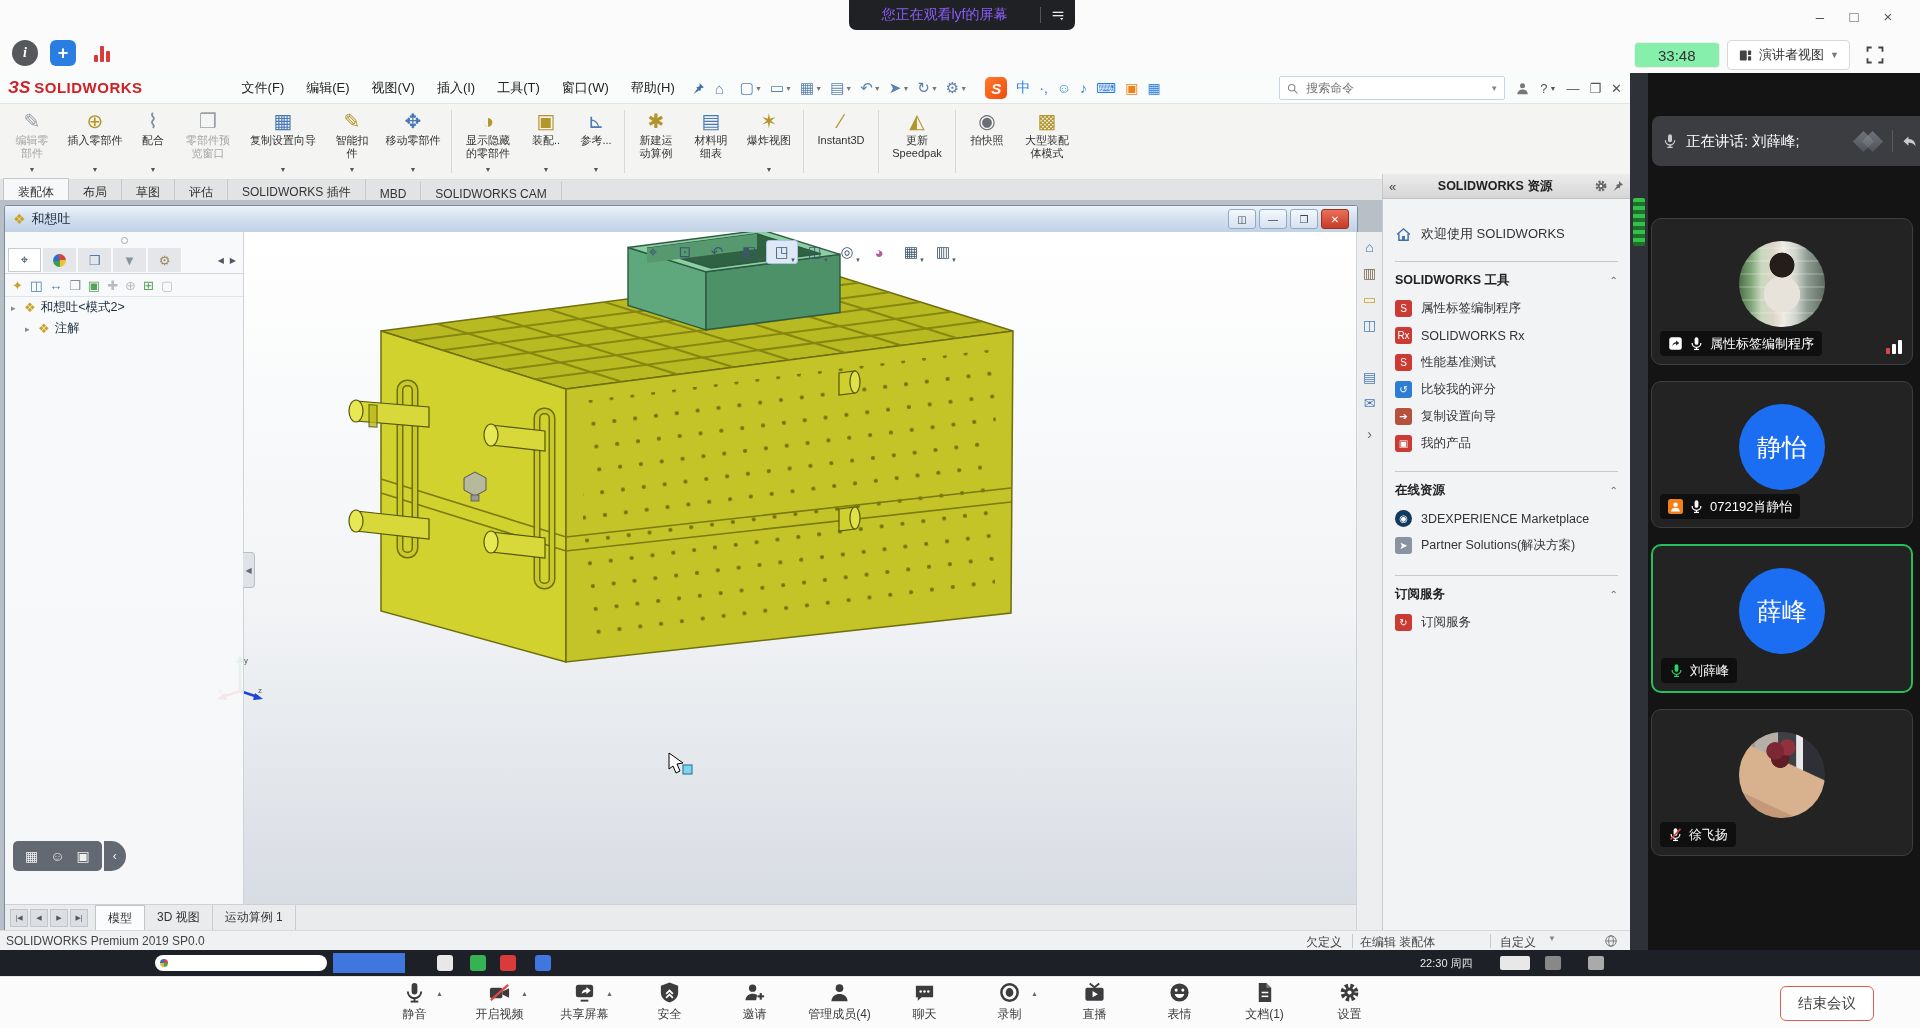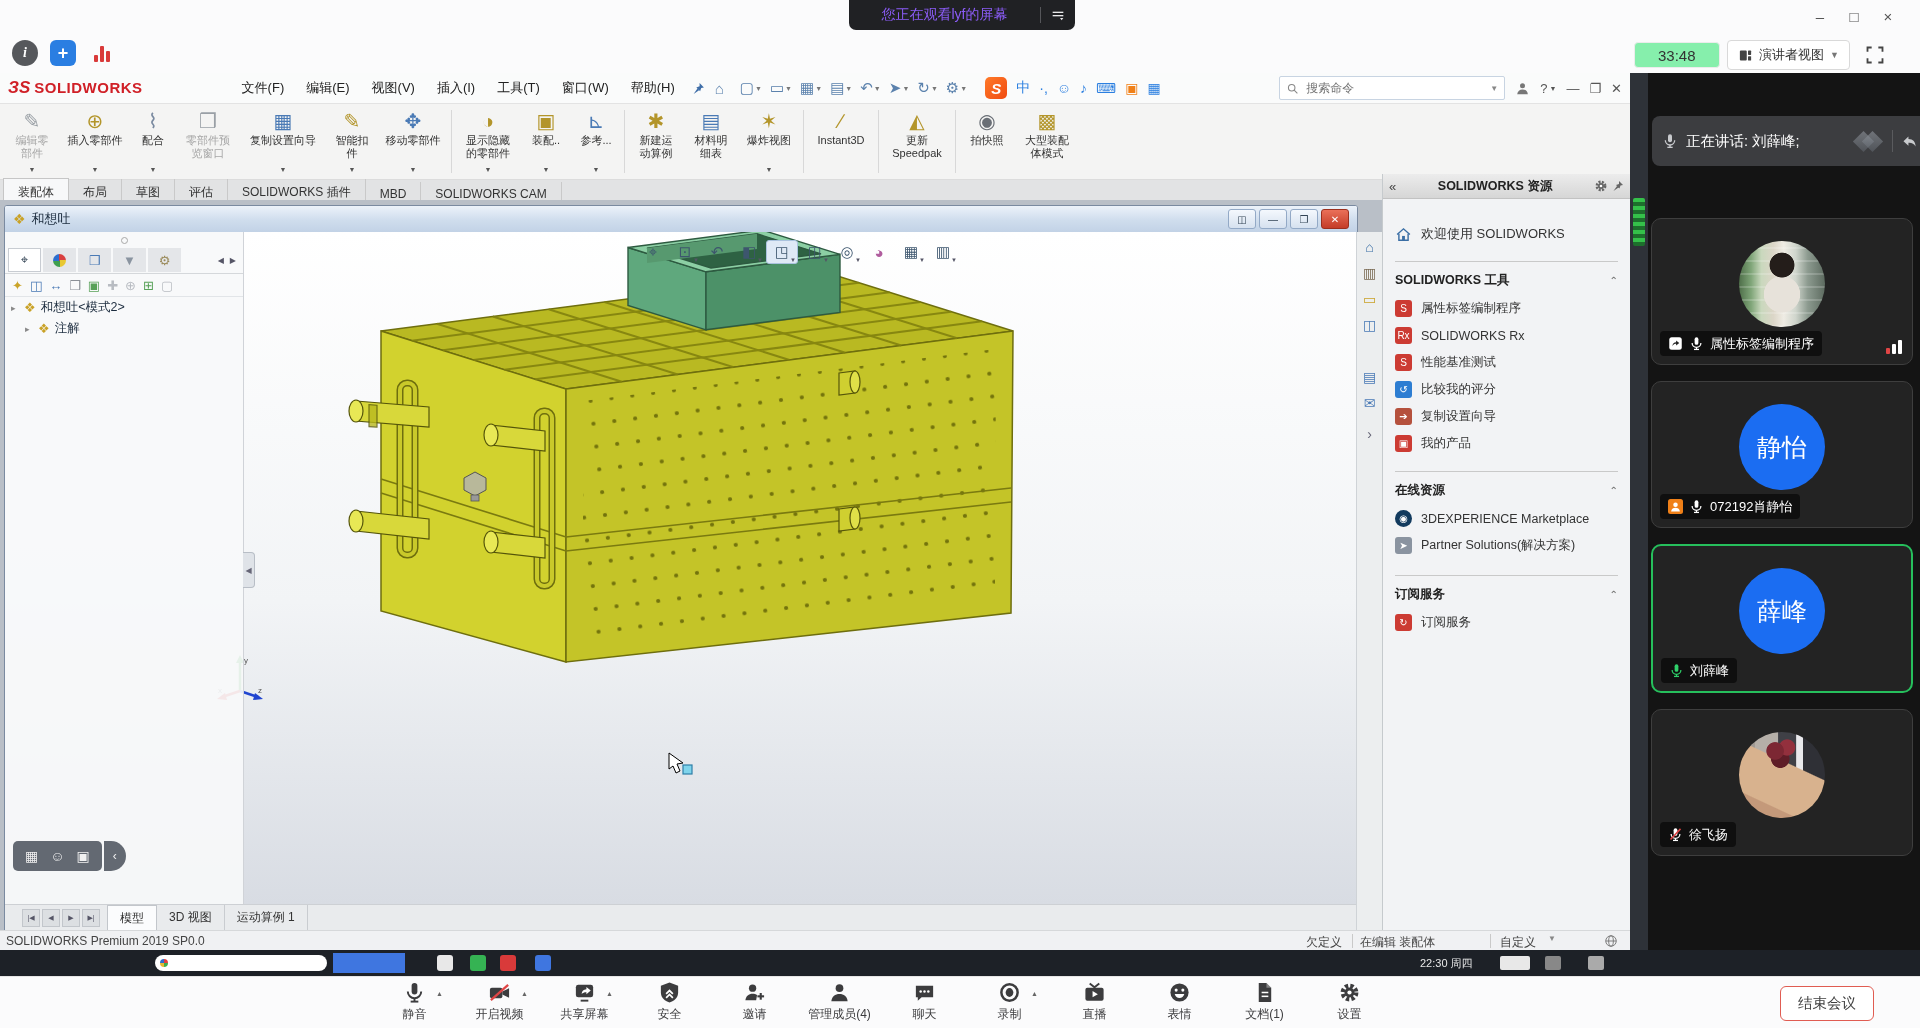--- a/index.html
+++ b/index.html
@@ -114,21 +114,21 @@
   .section-view::before{content:"◧";} .view-orientation::before{content:"◳";} .display-style::before{content:"◫";}
   .hide-show-items::before{content:"◎";} .edit-appearance::before{content:"◕";color:#b05c9e;}
   .apply-scene::before{content:"▦";} .view-settings::before{content:"▥";}
 
   .sogou-float{position:absolute;left:8px;top:609px;display:flex;align-items:center;}
   .sg-pill{height:30px;background:rgba(86,92,102,.92);border-radius:5px;display:flex;align-items:center;
     gap:12px;padding:0 12px;color:#f0f0f0;font-size:14px;}
   .sg-chev{width:22px;height:30px;background:rgba(86,92,102,.92);border-radius:0 15px 15px 0;margin-left:2px;
     display:flex;align-items:center;justify-content:center;color:#f0f0f0;font-size:12px;}
 
-  .doc-tabs{height:26px;background:#e9ebed;border-top:1px solid #cdd0d4;display:flex;align-items:center;padding-left:16px;}
+  .doc-tabs{height:26px;background:#e9ebed;border-top:1px solid #cdd0d4;display:flex;align-items:center;padding-left:4px;}
   .nav-btn{width:16px;height:16px;background:#dcdfe2;border:1px solid #c2c6cb;margin:0 1px;font-size:7px;color:#556;
     display:flex;align-items:center;justify-content:center;}
   .mtab{padding:4px 12px;font-size:12px;color:#333;border-right:1px solid #c9ccd0;}
   .mtab.active{background:#fbfcfd;border:1px solid #c2c6cb;border-bottom:none;}
 
   
   .taskpane-strip{position:absolute;left:1356px;top:159px;width:25px;height:698px;background:#eceeef;
     border-left:1px solid #cfd3d7;display:flex;flex-direction:column;align-items:center;padding-top:2px;}
   .tps-item{width:24px;height:26px;display:flex;align-items:center;justify-content:center;font-size:14px;}
   .tp-arrow{margin-top:10px;color:#667;font-size:14px;}

